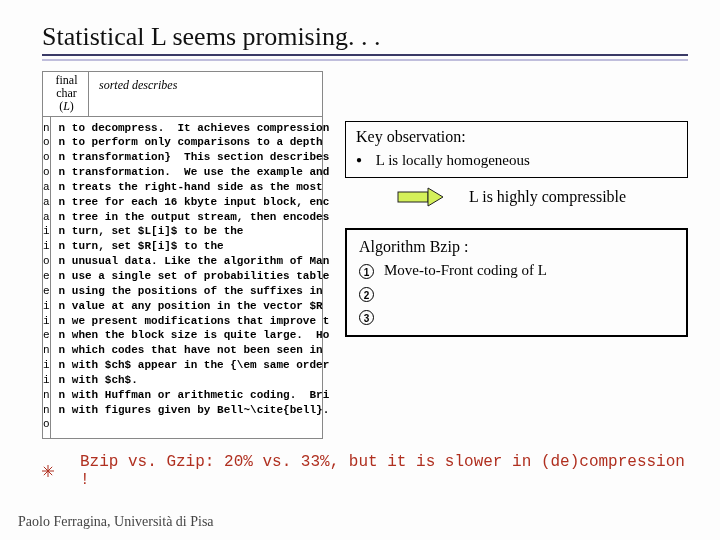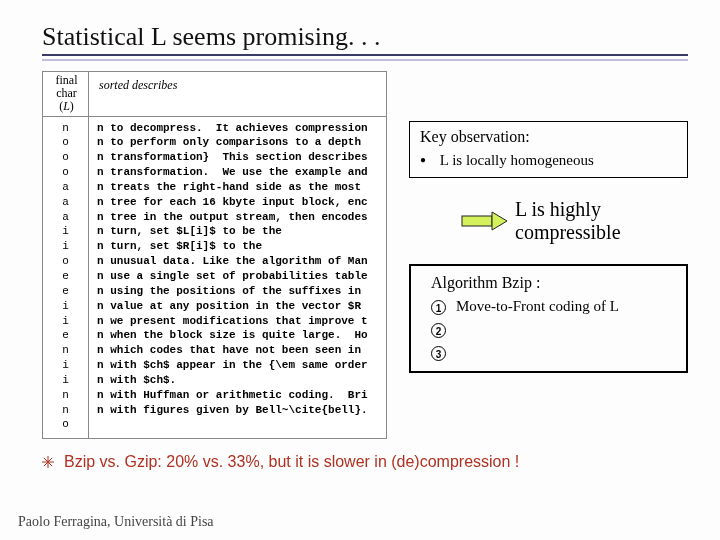--- a/index.html
+++ b/index.html
@@ -32,21 +32,21 @@
 
   .content {
     display: flex;
     gap: 22px;
     align-items: flex-start;
   }
 
   .figure {
     border: 1px solid #888;
     background: #fff;
-    width: 345px;
+    width: 281px;
     font-family: "Times New Roman", Times, serif;
   }
   .fig-head {
     display: flex;
     border-bottom: 1px solid #888;
     font-size: 12px;
   }
   .fig-head .col1 {
     width: 46px;
     padding: 2px 4px 2px 6px;
@@ -81,38 +81,38 @@
 
   .right {
     flex: 1;
     font-family: "Comic Sans MS", cursive;
     font-size: 15px;
     padding-top: 50px;
   }
   .obs-box {
     border: 1.5px solid #000;
     padding: 6px 22px 8px 10px;
-    margin-bottom: 20px;
+    margin-bottom: 8px;
   }
   .obs-title { font-size: 16px; }
   .obs-bullet { margin-top: 6px; font-size: 15px; }
   .obs-bullet .disc { font-size: 10px; vertical-align: 2px; margin-right: 10px;}
   .arrow-row {
     display: flex;
     align-items: center;
-    gap: 6px;
+    gap: 24px;
     margin: 4px 0 18px 12px;
-    font-size: 20px;
+    font-size: 16px;
     padding-left: 40px;
   }
   .arrow-svg { width: 48px; height: 22px; flex-shrink: 0; }
 
   .algo-box {
     border: 2px solid #000;
-    padding: 8px 12px 10px 20px;
+    padding: 8px 12px 10px 12px;
     margin-top: 20px;
   }
   .algo-title { font-size: 16px; margin-bottom: 4px; }
   .algo-item { margin-top: 6px; font-size: 15px; display:flex; gap:10px;}
   .circ {
     display: inline-block;
     width: 15px; height: 15px;
     border: 1.3px solid #000;
     border-radius: 50%;
     text-align: center;
@@ -121,24 +121,24 @@
     font-family: Arial, sans-serif;
     font-weight: bold;
     flex-shrink:0;
     margin-top:2px;
   }
 
   .bottom-line {
     margin-top: 14px;
     font-size: 16px;
     color: #b03020;
-    font-family: Liberation Sans, sans-serif;
+    font-family: Liberation Mono, monospace;
     display:flex;
     align-items:center;
-    gap:10px;
+    gap:26px;
   }
   .sunburst {
     width: 12px; height: 12px; flex-shrink:0;
   }
 
   .footer {
     position: absolute;
     left: 18px;
     bottom: 10px;
     font-size: 14px;

